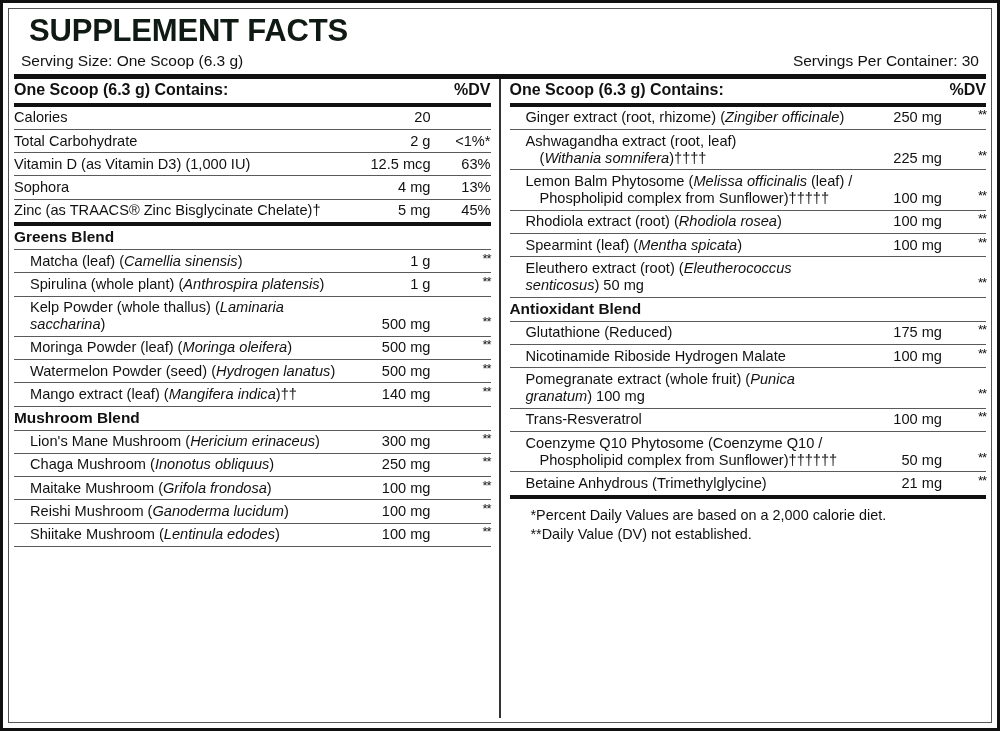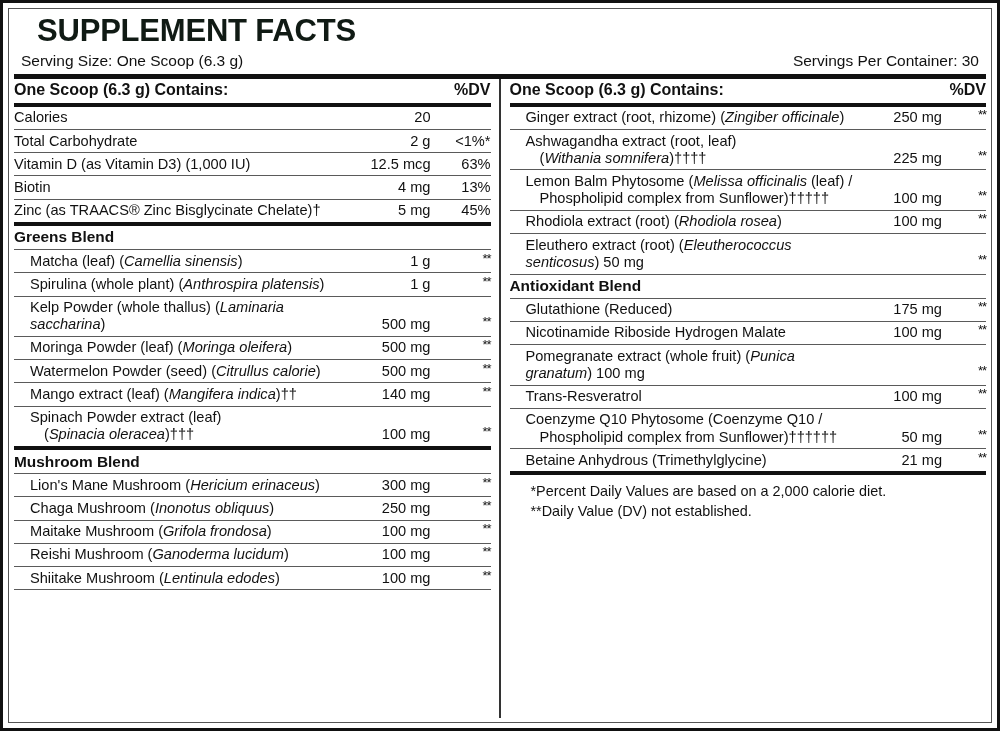--- a/index.html
+++ b/index.html
@@ -28,21 +28,21 @@
   
   .hdr{
     padding:4px 10px 0 12px;
     flex:0 0 auto;
   }
   .title{
     font-size:31px;
     font-weight:bold;
     letter-spacing:-0.2px;
     line-height:1.05;
-    margin:2px 0 3px 16px;
+    margin:2px 0 3px 8px;
     font-family:"Liberation Sans", sans-serif;
     color:#101a14;
   }
   .servingline{
     display:flex;
     justify-content:space-between;
     align-items:flex-start;
     font-size:15.5px;
     line-height:1.25;
     padding-bottom:2px;
@@ -155,21 +155,21 @@
                 <td class="c-name ">Total Carbohydrate</td>
                 <td class="c-amt">2 g</td>
                 <td class="c-dv">&lt;1%*</td>
               </tr>
               <tr class="sep">
                 <td class="c-name ">Vitamin D (as Vitamin D3) (1,000 IU)</td>
                 <td class="c-amt">12.5 mcg</td>
                 <td class="c-dv">63%</td>
               </tr>
               <tr class="sep">
-                <td class="c-name ">Biotin</td>
+                <td class="c-name ">Sophora</td>
                 <td class="c-amt">4 mg</td>
                 <td class="c-dv">13%</td>
               </tr>
               <tr class="sep-thick">
                 <td class="c-name ">Zinc (as TRAACS® Zinc Bisglycinate Chelate)†</td>
                 <td class="c-amt">5 mg</td>
                 <td class="c-dv">45%</td>
               </tr>
               <tr class="blendrow sep">
                 <td class="c-name">Greens Blend</td>
@@ -190,32 +190,27 @@
                 <td class="c-name indent1">Kelp Powder (whole thallus) (<i>Laminaria saccharina</i>)</td>
                 <td class="c-amt">500 mg</td>
                 <td class="c-dv"><span class="stars">**</span></td>
               </tr>
               <tr class="sep">
                 <td class="c-name indent1">Moringa Powder (leaf) (<i>Moringa oleifera</i>)</td>
                 <td class="c-amt">500 mg</td>
                 <td class="c-dv"><span class="stars">**</span></td>
               </tr>
               <tr class="sep">
-                <td class="c-name indent1">Watermelon Powder (seed) (<i>Citrullus calorie</i>)</td>
+                <td class="c-name indent1">Watermelon Powder (seed) (<i>Hydrogen lanatus</i>)</td>
                 <td class="c-amt">500 mg</td>
                 <td class="c-dv"><span class="stars">**</span></td>
               </tr>
               <tr class="sep">
                 <td class="c-name indent1">Mango extract (leaf) (<i>Mangifera indica</i>)††</td>
                 <td class="c-amt">140 mg</td>
-                <td class="c-dv"><span class="stars">**</span></td>
-              </tr>
-              <tr class="sep-thick">
-                <td class="c-name indent1 wrapnm"><span>Spinach Powder extract (leaf)</span><span class="line2">(<i>Spinacia oleracea</i>)†††</span></td>
-                <td class="c-amt">100 mg</td>
                 <td class="c-dv"><span class="stars">**</span></td>
               </tr>
               <tr class="blendrow sep">
                 <td class="c-name">Mushroom Blend</td>
                 <td class="c-amt"></td>
                 <td class="c-dv"></td>
               </tr>
               <tr class="sep">
                 <td class="c-name indent1">Lion's Mane Mushroom (<i>Hericium erinaceus</i>)</td>
                 <td class="c-amt">300 mg</td>
@@ -264,20 +259,25 @@
                 <td class="c-amt">225 mg</td>
                 <td class="c-dv"><span class="stars">**</span></td>
               </tr>
               <tr class="sep">
                 <td class="c-name indent1 wrapnm"><span>Lemon Balm Phytosome (<i>Melissa officinalis</i> (leaf) /</span><span class="line2">Phospholipid complex from Sunflower)†††††</span></td>
                 <td class="c-amt">100 mg</td>
                 <td class="c-dv"><span class="stars">**</span></td>
               </tr>
               <tr class="sep">
                 <td class="c-name indent1">Rhodiola extract (root) (<i>Rhodiola rosea</i>)</td>
+                <td class="c-amt">100 mg</td>
+                <td class="c-dv"><span class="stars">**</span></td>
+              </tr>
+              <tr class="sep">
+                <td class="c-name indent1">Spearmint (leaf) (<i>Mentha spicata</i>)</td>
                 <td class="c-amt">100 mg</td>
                 <td class="c-dv"><span class="stars">**</span></td>
               </tr>
               <tr class="sep">
                 <td class="c-name indent1">Eleuthero extract (root) (<i>Eleutherococcus senticosus</i>) 50 mg</td>
                 <td class="c-amt"></td>
                 <td class="c-dv"><span class="stars">**</span></td>
               </tr>
               <tr class="blendrow sep">
                 <td class="c-name">Antioxidant Blend</td>

